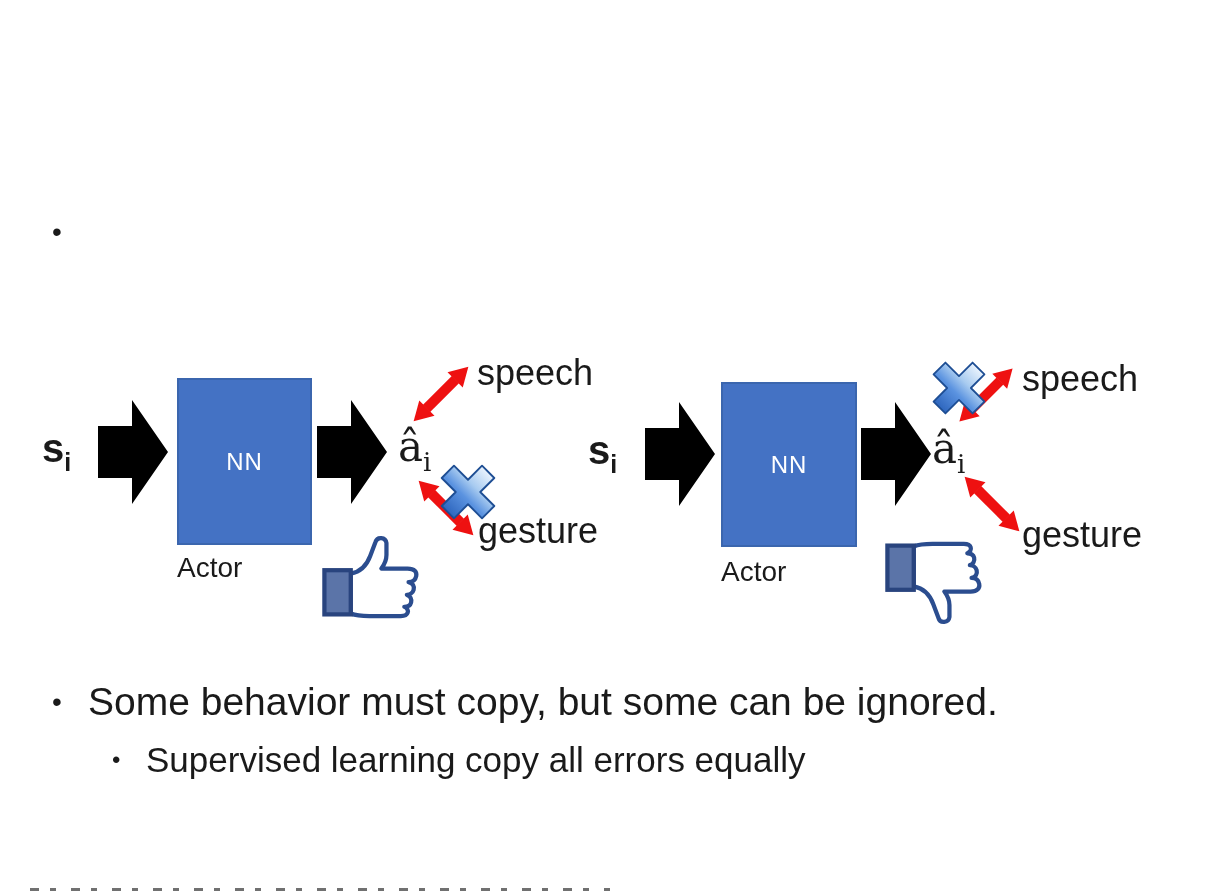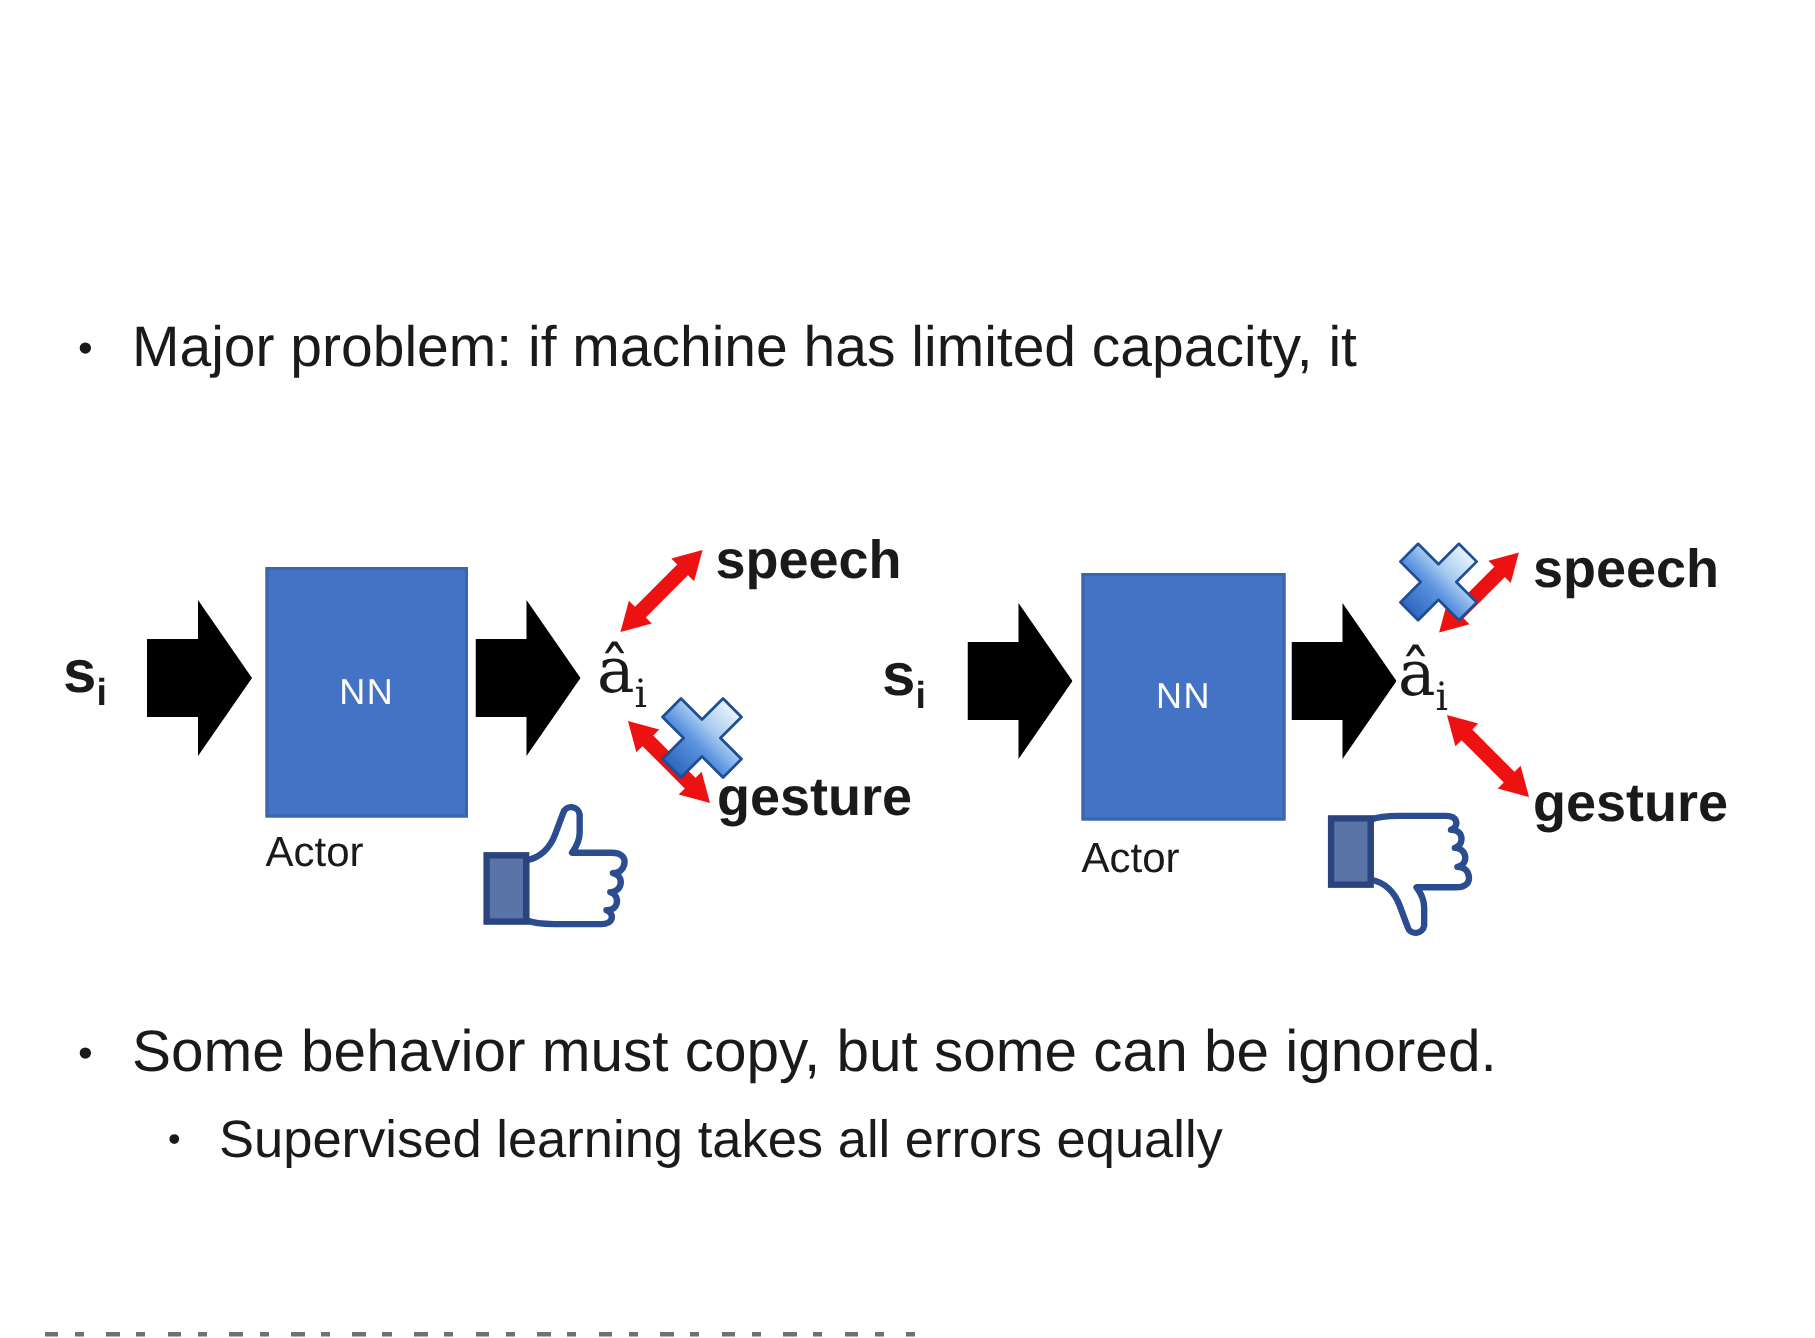--- a/index.html
+++ b/index.html
@@ -36,41 +36,40 @@
     font-size:42px;white-space:nowrap;
   }
   .math-label .sub{font-size:26px;position:relative;top:10px;}
 
   .nn-box{
     background:#4472C4;border:2px solid #3B66AE;
     display:flex;align-items:center;justify-content:center;
   }
   .nn-text{color:#ffffff;font-size:24px;font-weight:300;letter-spacing:1px;}
   .actor-label{font-size:28px;font-weight:300;text-align:left;}
-  .action-label{font-size:36px;font-weight:700;white-space:nowrap;text-align:right;}
+  .action-label{font-size:36px;font-weight:400;white-space:nowrap;text-align:right;}
 
   .flip-v{transform:scaleY(-1);}
   svg{display:block;}
   .dashes{
     left:30px;top:888px;width:580px;height:3px;opacity:.7;
     background:repeating-linear-gradient(90deg,
       #333 0 9px, transparent 9px 20px,
       #333 20px 26px, transparent 26px 41px);
   }
 </style>
 </head>
 <body>
 
 <div class="slide">
 
 
   <div class="abs bullet-row b1">
     <div class="bullet-marker">•</div>
     <div class="bullet-text">
-      <div>Major problem: if machine has limited capacity, it</div>
     </div>
   </div>
 
   <div class="abs state-label" style="left:42px;top:426px;">
     <span>s</span><span class="sub">i</span>
   </div>
 
   <svg class="abs" style="left:98px;top:400px;" width="70" height="104" viewBox="0 0 70 104">
     <polygon points="0,26 34,26 34,0 70,52 34,104 34,78 0,78" fill="#000000"></polygon>
   </svg>
@@ -181,18 +180,18 @@
     <rect x="4" y="42" width="31" height="52" fill="#5B74A8" stroke="#29447E" stroke-width="5"></rect>
   </svg>
 
   <div class="abs bullet-row b2">
     <div class="bullet-marker">•</div>
     <div class="bullet-text">Some behavior must copy, but some can be ignored.</div>
   </div>
 
   <div class="abs bullet-row b3">
     <div class="bullet-marker">•</div>
-    <div class="bullet-text">Supervised learning takes all errors equally</div>
+    <div class="bullet-text">Supervised learning copy all errors equally</div>
   </div>
 
   <div class="abs dashes"></div>
 
 </div>
 
 </body></html>

